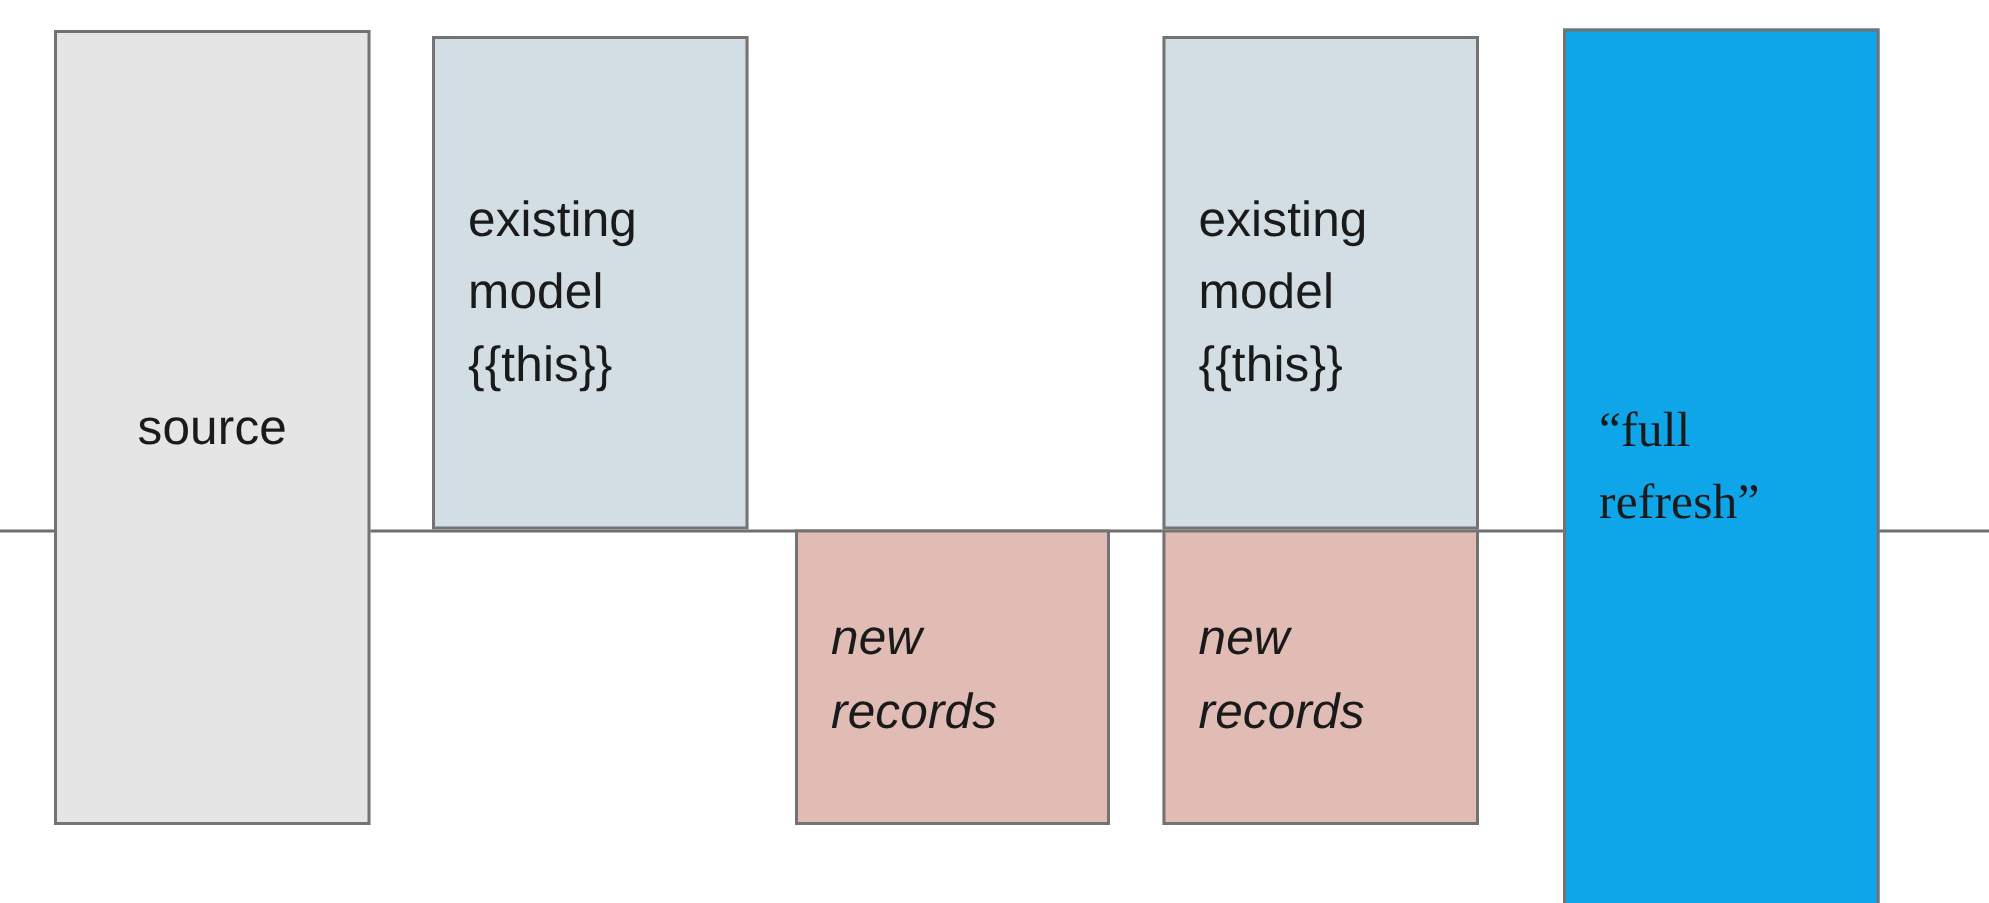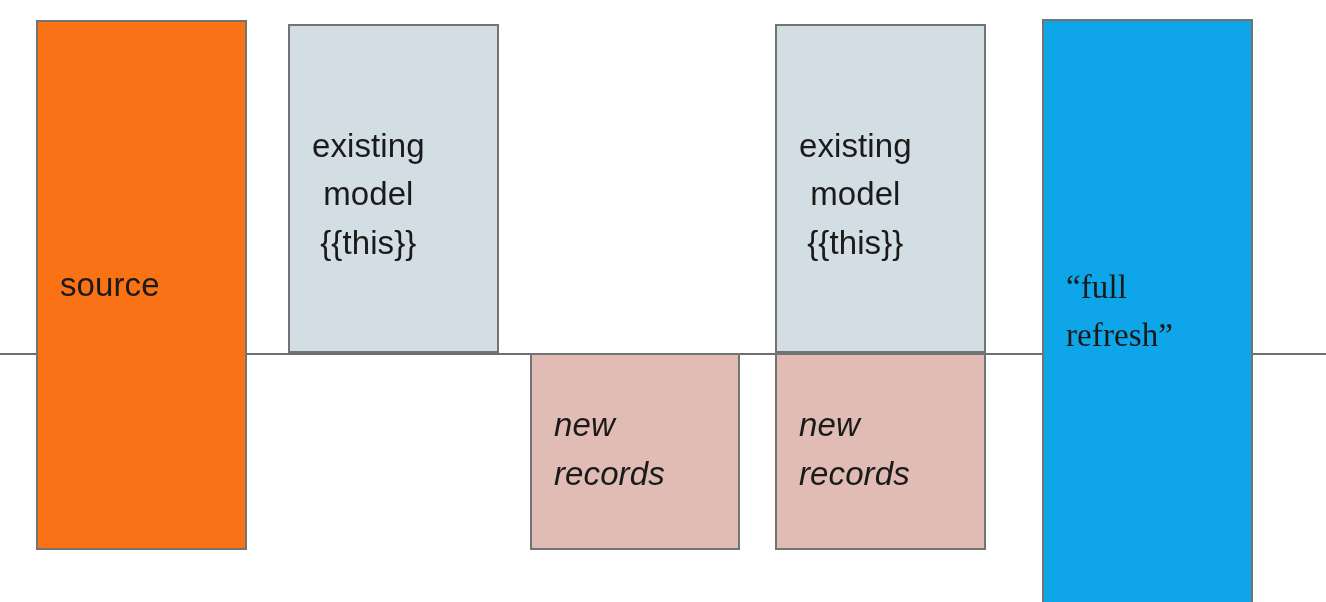--- a/index.html
+++ b/index.html
@@ -41,21 +41,22 @@
     letter-spacing: 0.1px;
     white-space: pre-wrap;
   }
   .box .label {
     display: block;
     text-align: left;
   }
   
   .box-source {
     left: 36px;  top: 20px;  width: 211px; height: 530px;
-    background: #f97316;
+    background: #e5e5e5;
+    align-items: center;
   }
   .box-existing-1 {
     left: 288px; top: 24px;  width: 211px; height: 329px;
     background: #d2dee3;
   }
   .box-new-1 {
     left: 530px; top: 353px; width: 210px; height: 197px;
     background: #e0bcb4;
   }
   .box-existing-2 {
@@ -67,21 +68,21 @@
     background: #e0bcb4;
   }
   .box-full-refresh {
     left: 1042px; top: 19px; width: 211px; height: 592px;
     background: #0ea5e9;
     font-family: Liberation Serif, serif;
   }
   
   .box-source .label       { position: relative; top: 0px; }
   .box-existing-1 .label,
-  .box-existing-2 .label   { position: relative; top: 6px; text-align: center; }
+  .box-existing-2 .label   { position: relative; top: 6px; }
   .box-new-1 .label,
   .box-new-2 .label        { position: relative; top: -2px; font-style: italic; }
   .box-full-refresh .label { position: relative; top: -4px; }
 </style>
 </head>
 <body>
 
 <div id="canvas">
 
   <div class="baseline"></div>

